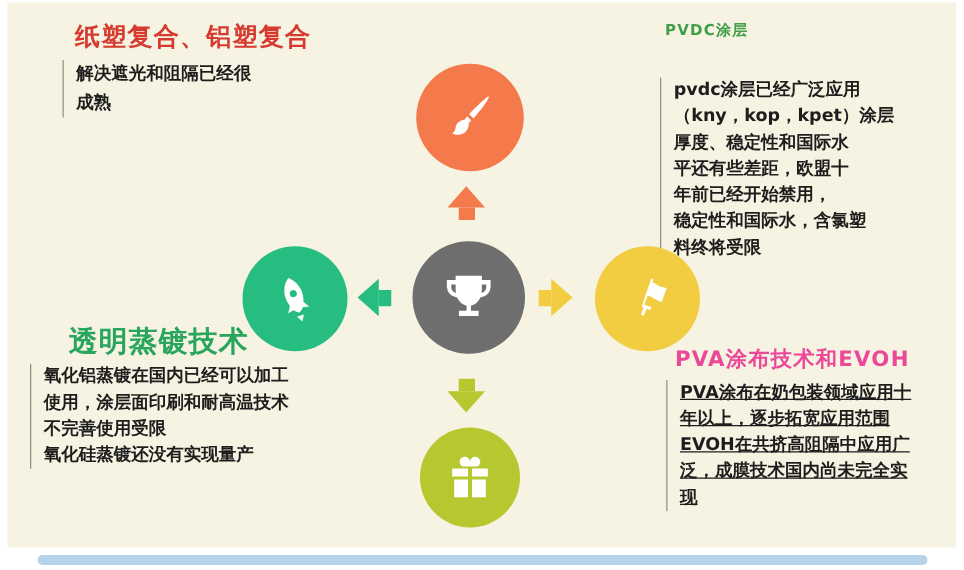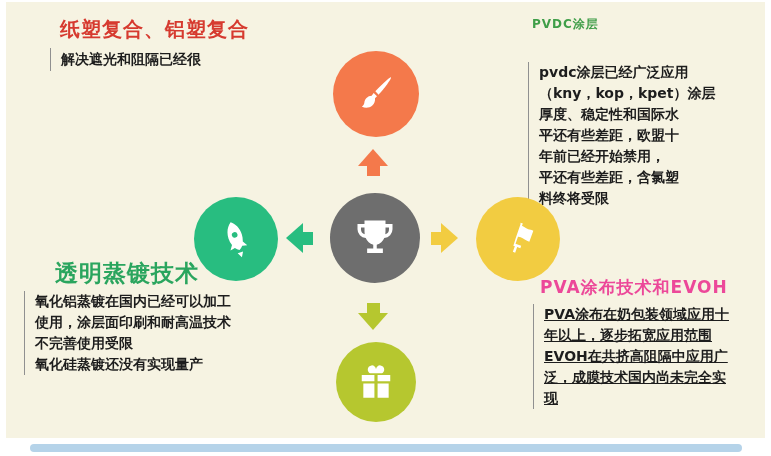--- a/index.html
+++ b/index.html
@@ -61,29 +61,30 @@
 <div id="stage">
   <div id="canvas"></div>
 
   <div class="title" id="title-top-left">纸塑复合、铝塑复合</div>
   <div class="title" id="title-top-right">PVDC涂层</div>
   <div class="title" id="title-bottom-left">透明蒸镀技术</div>
   <div class="title" id="title-bottom-right">PVA涂布技术和EVOH</div>
 
   <div class="textblock" id="block-top-left">
     <div class="line">解决遮光和阻隔已经很</div>
+    <div class="line">成熟</div>
   </div>
 
   <div class="textblock" id="block-top-right">
     <div class="line">pvdc涂层已经广泛应用</div>
     <div class="line">（kny，kop，kpet）涂层</div>
     <div class="line">厚度、稳定性和国际水</div>
     <div class="line">平还有些差距，欧盟十</div>
     <div class="line">年前已经开始禁用，</div>
-    <div class="line">平还有些差距，含氯塑</div>
+    <div class="line">稳定性和国际水，含氯塑</div>
     <div class="line">料终将受限</div>
   </div>
 
   <div class="textblock" id="block-bottom-left">
     <div class="line">氧化铝蒸镀在国内已经可以加工</div>
     <div class="line">使用，涂层面印刷和耐高温技术</div>
     <div class="line">不完善使用受限</div>
     <div class="line">氧化硅蒸镀还没有实现量产</div>
   </div>
 

